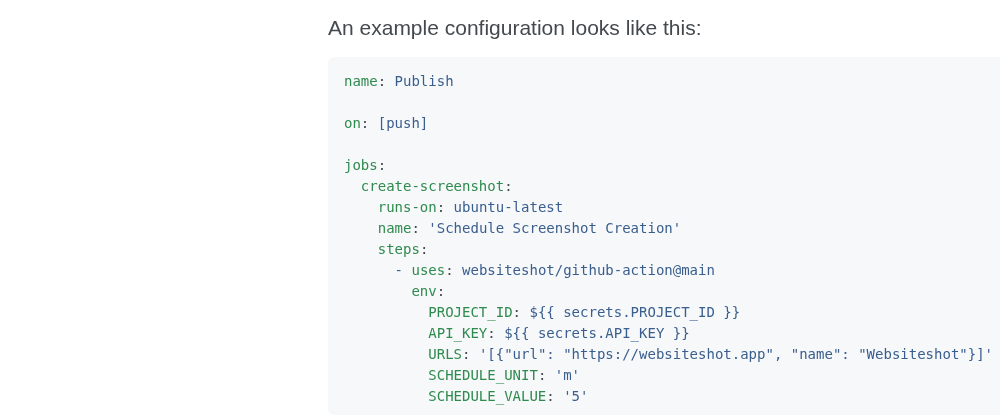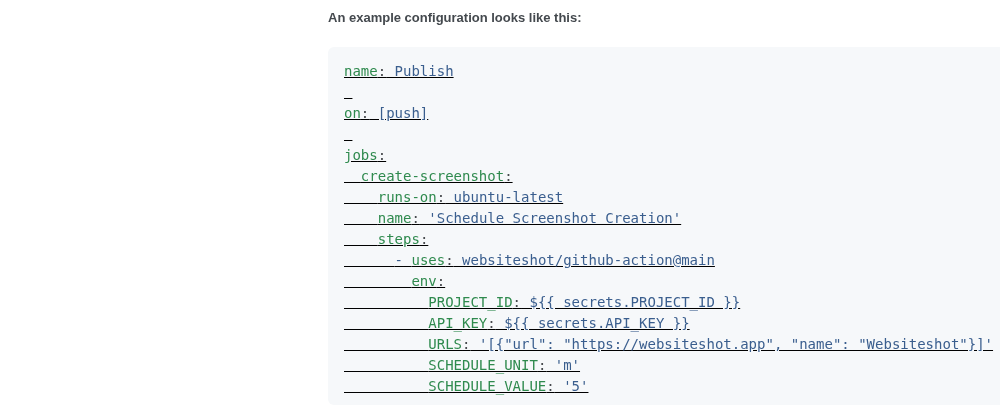--- a/index.html
+++ b/index.html
@@ -11,33 +11,31 @@
     font-family: "Liberation Sans", sans-serif;
   }
   .content {
     position: absolute;
     left: 328px;
     top: 0;
     right: 0;
     bottom: 0;
   }
   .intro {
-    margin-top: 8px;
-    font-size: 13px;
+    margin-top: 18px;
+    font-size: 21px;
     line-height: 20px;
     color: var(--heading-color, #44494e);
-    font-weight: bold;
   }
   .code-block {
     margin-top: 19px;
     background: var(--code-bg, #f6f8fa);
     border-radius: 6px 0 0 6px;
     padding: 14px 28px 8px 16px;
     overflow: hidden;
-    text-decoration: underline;
   }
   .code-lines {
     font-family: "DejaVu Sans Mono", monospace;
     font-size: 14px;
     line-height: 21px;
     white-space: pre;
     color: var(--punc-color, #46494d);
   }
   .code-line { min-height: 21px; }
   .tok-key   { color: var(--key-color, #2f8a4e); }

